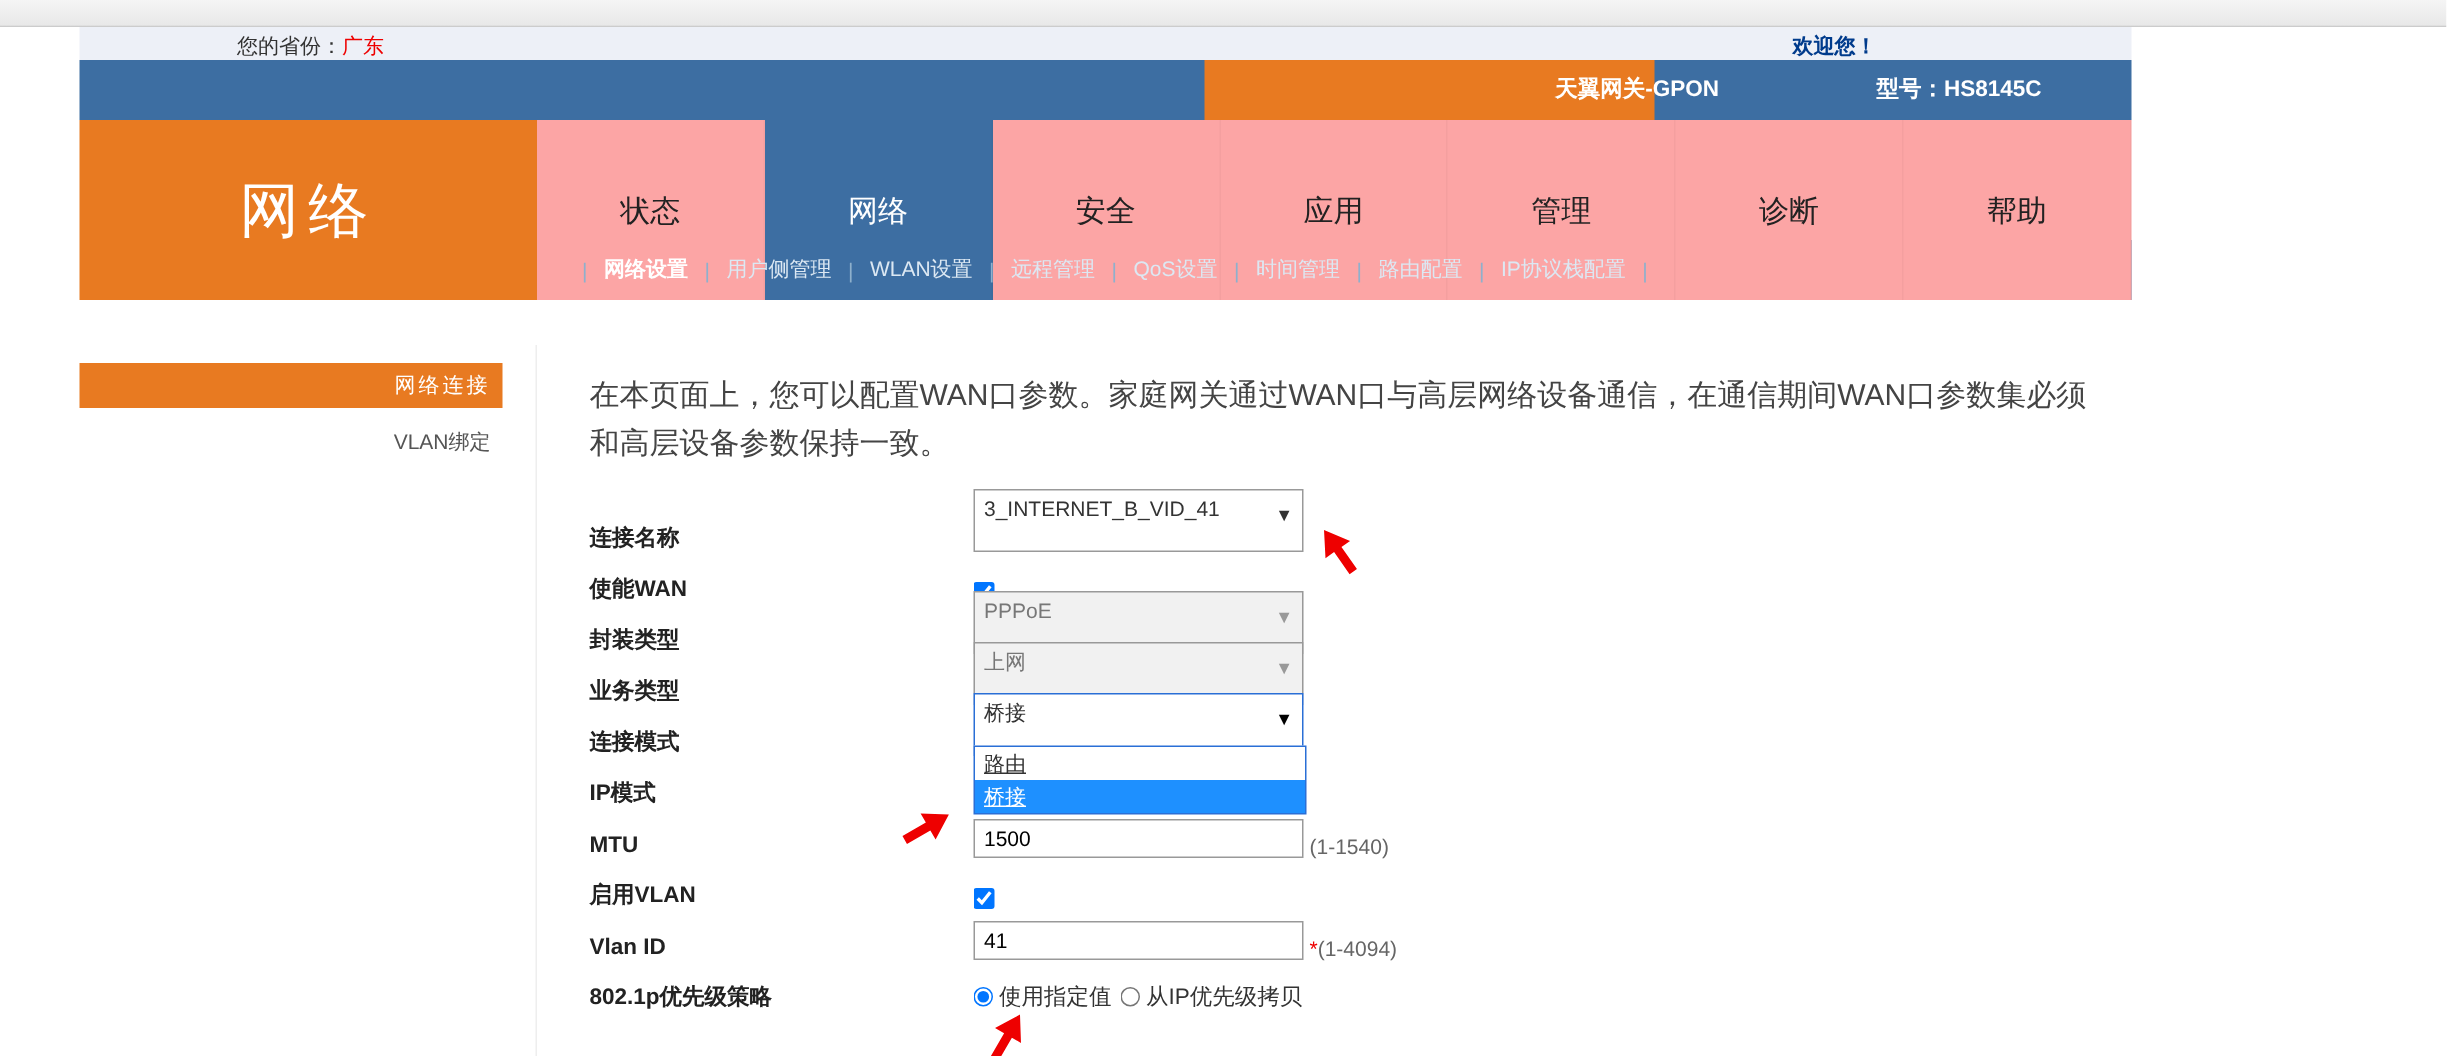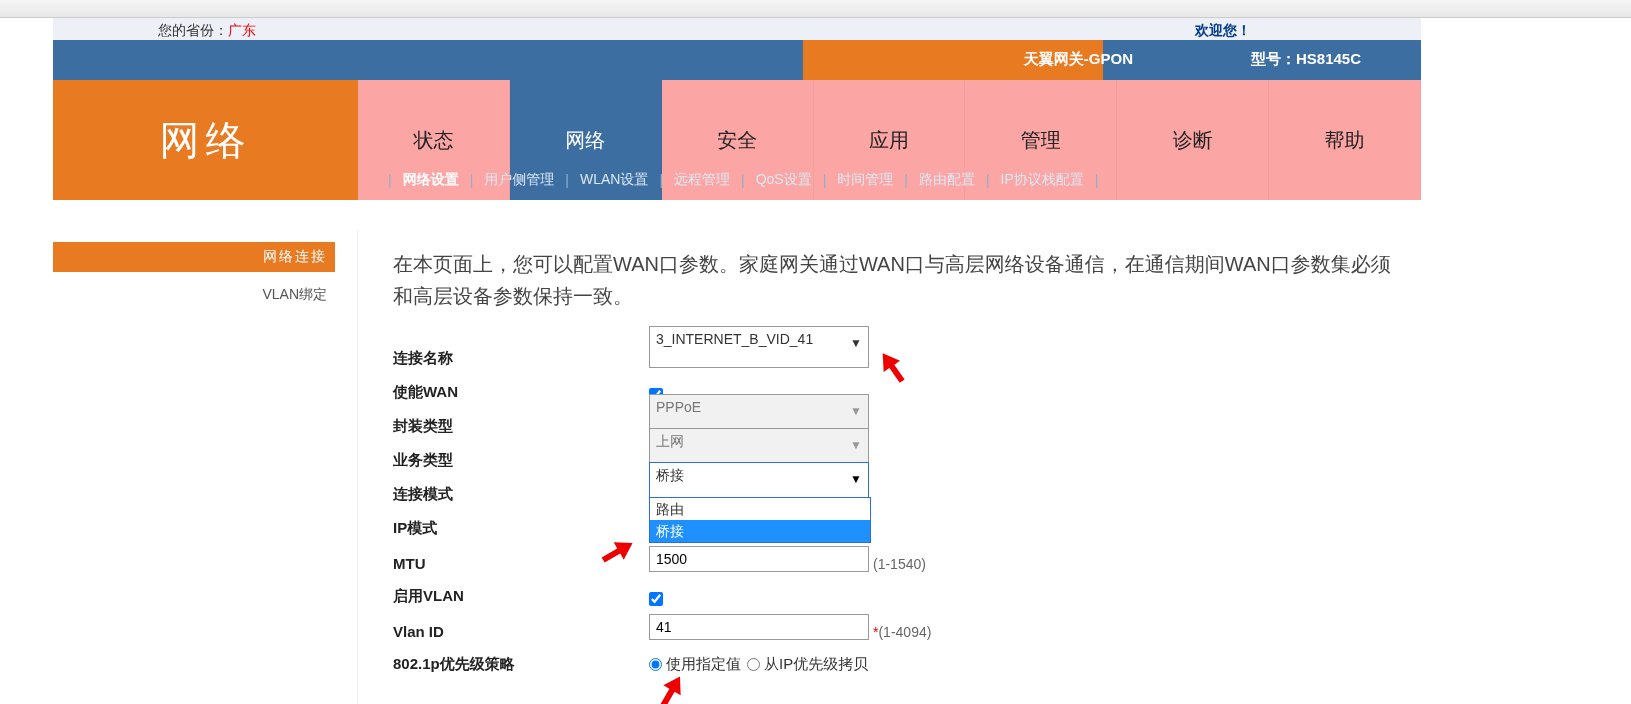--- a/index.html
+++ b/index.html
@@ -10,21 +10,21 @@
 
     .topbar { height: 22px; background: #EDF0F7; position: relative; font-size: 14px; padding-left: 32px; }
     .topbar .prov { position: absolute; left: 105px; top: 4px; color: #333; }
     .topbar .prov-val { color: #e00; }
     .topbar .welcome { position: absolute; right: 170px; top: 4px; color: #003b8c; font-weight: bold; }
     .topbar .logout { position: absolute; right: 18px; top: 8px; color: #003b8c; font-weight: bold; cursor: pointer; margin-top: 23px; }
 
     .blueband { height: 40px; background: #3d6ea2; position: relative; color: #fff; font-size: 15px; }
     .blueband .swoop { position: absolute; top: 0; left: 750px; width: 300px; height: 40px; overflow: hidden; }
     .blueband .swoop::before { content:""; position: absolute; left:-60px; top:-80px; width: 420px; height: 160px; border-radius: 50%; background: #e87a21; }
-    .blueband .prod { position: absolute; right: 288px; top: 10px; font-weight: bold; }
+    .blueband .prod { position: absolute; right: 275px; top: 10px; font-weight: bold; }
     .blueband .model { position: absolute; right: 60px; top: 10px; font-weight: bold; }
 
     .navwrap { display: flex; justify-content: center; }
     .bigtitle { width: 305px; height: 120px; background: #e87a21; color: #fff; font-size: 40px; display: flex; align-items: center; justify-content: center; letter-spacing: 6px; }
     .tabs { flex: 1; display: flex; background: #fca5a5; height: 80px; }
     .tab { flex: 1; display: flex; align-items: center; justify-content: center; color: #222; font-size: 20px; cursor: pointer; border-right: 1px solid rgba(0,0,0,0.03); }
     .tab.active { background: #3d6ea2; color: #fff; }
 
     .submenu { height: 40px; background: #3d6ea2; color: #fff; font-size: 14px; display: flex; align-items: center; padding-left: 22px; margin-left: 305px; margin-top: -40px; }
     .submenu span { margin: 0 3px; }
@@ -45,21 +45,21 @@
     .sel, .inp { width: 220px; height: 42px; border: 1px solid #999; background: #fff; font-size: 14px; padding-left: 6px; line-height: 24px; position: relative; }
     .sel.readonly { background: #f1f1f1; color: #777; }
     .sel .caret { position: absolute; right: 6px; top: 4px; font-size: 12px; color: #333; }
     .sel.readonly .caret { color: #999; }
     .inp-text { width: 220px; height: 26px; border: 1px solid #999; font-size: 14px; padding-left: 6px; }
     .hint { color: #666; margin-left: 4px; font-size: 14px; }
     .hint .star { color: #e00; }
     .chk { width: 14px; height: 14px; margin-top: 2px; }
 
     .dropdown-open { position: absolute; left: 256px; top: 27px; width: 222px; border: 1px solid #2a6fd6; background: #fff; z-index: 10; }
-    .dropdown-open .opt { height: 22px; padding-left: 6px; line-height: 22px; font-size: 14px; cursor: pointer; }
+    .dropdown-open .opt { height: 22px; padding-left: 6px; line-height: 22px; font-size: 14px; cursor: pointer; text-decoration: underline; }
     .dropdown-open .opt.sel-opt { background: #1e90ff; color: #fff; }
     .sel.open-sel { border: 1px solid #2a6fd6; }
     .sel.open-sel .caret { color: #000; }
 
     .arrow { position: absolute; color: #e00; font-size: 34px; transform-origin: center; pointer-events: none; }
 
     .radio-lab { margin-right: 6px; font-size: 15px; display: inline-flex; align-items: center; }
     .radio-lab input { margin-right: 4px; }
   </style>
 </head>

